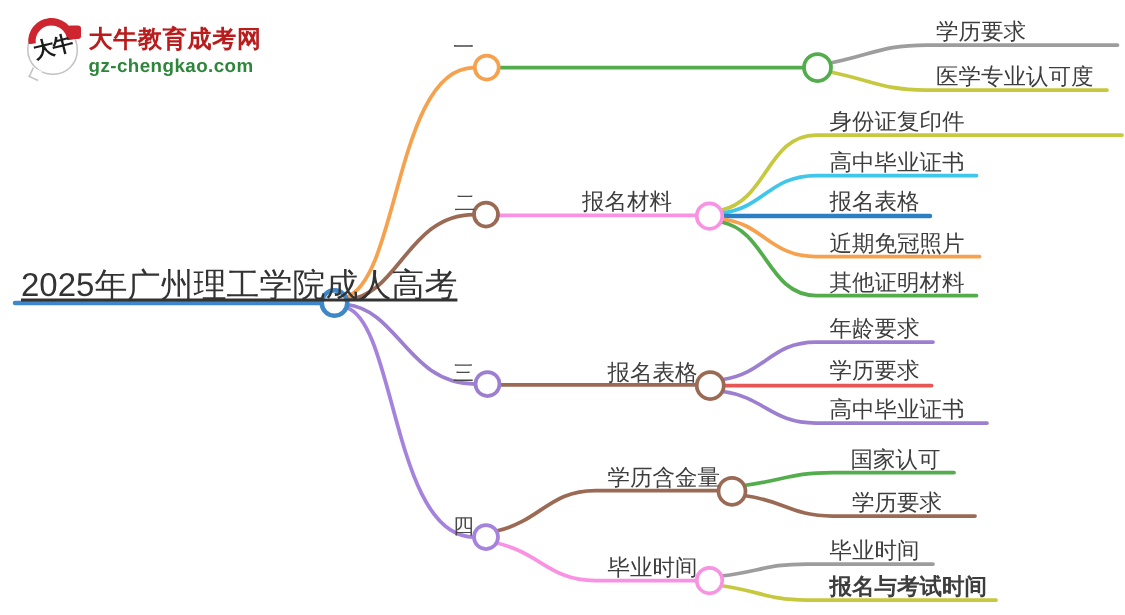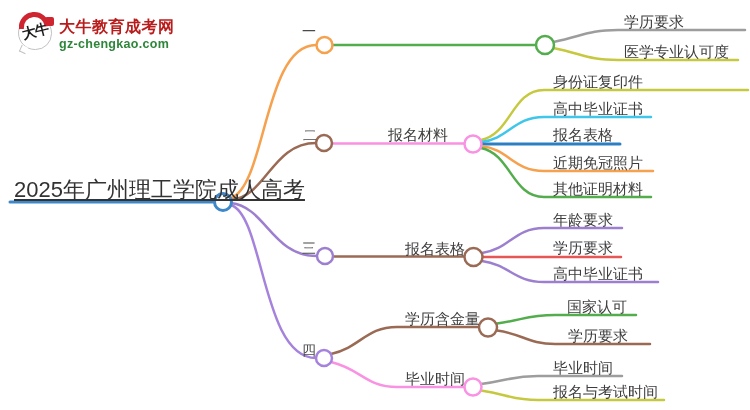--- a/index.html
+++ b/index.html
@@ -130,15 +130,15 @@
   <div class="lbl" style="left:405px;top:241px;">报名表格</div>
   <div class="lbl" style="left:553px;top:212px;">年龄要求</div>
   <div class="lbl" style="left:553px;top:240px;">学历要求</div>
   <div class="lbl" style="left:553px;top:266px;">高中毕业证书</div>
 
   <div class="lbl" style="left:405px;top:311px;">学历含金量</div>
   <div class="lbl" style="left:567px;top:299px;">国家认可</div>
   <div class="lbl" style="left:568px;top:328px;">学历要求</div>
   <div class="lbl" style="left:405px;top:371px;">毕业时间</div>
   <div class="lbl" style="left:553px;top:360px;">毕业时间</div>
-  <div class="lbl" style="left:553px;top:384px;">报名与考试时间</div>
+  <div class="lbl" style="left:553px;top:384px;font-weight:bold;">报名与考试时间</div>
 
 </div>
 
 </body></html>

